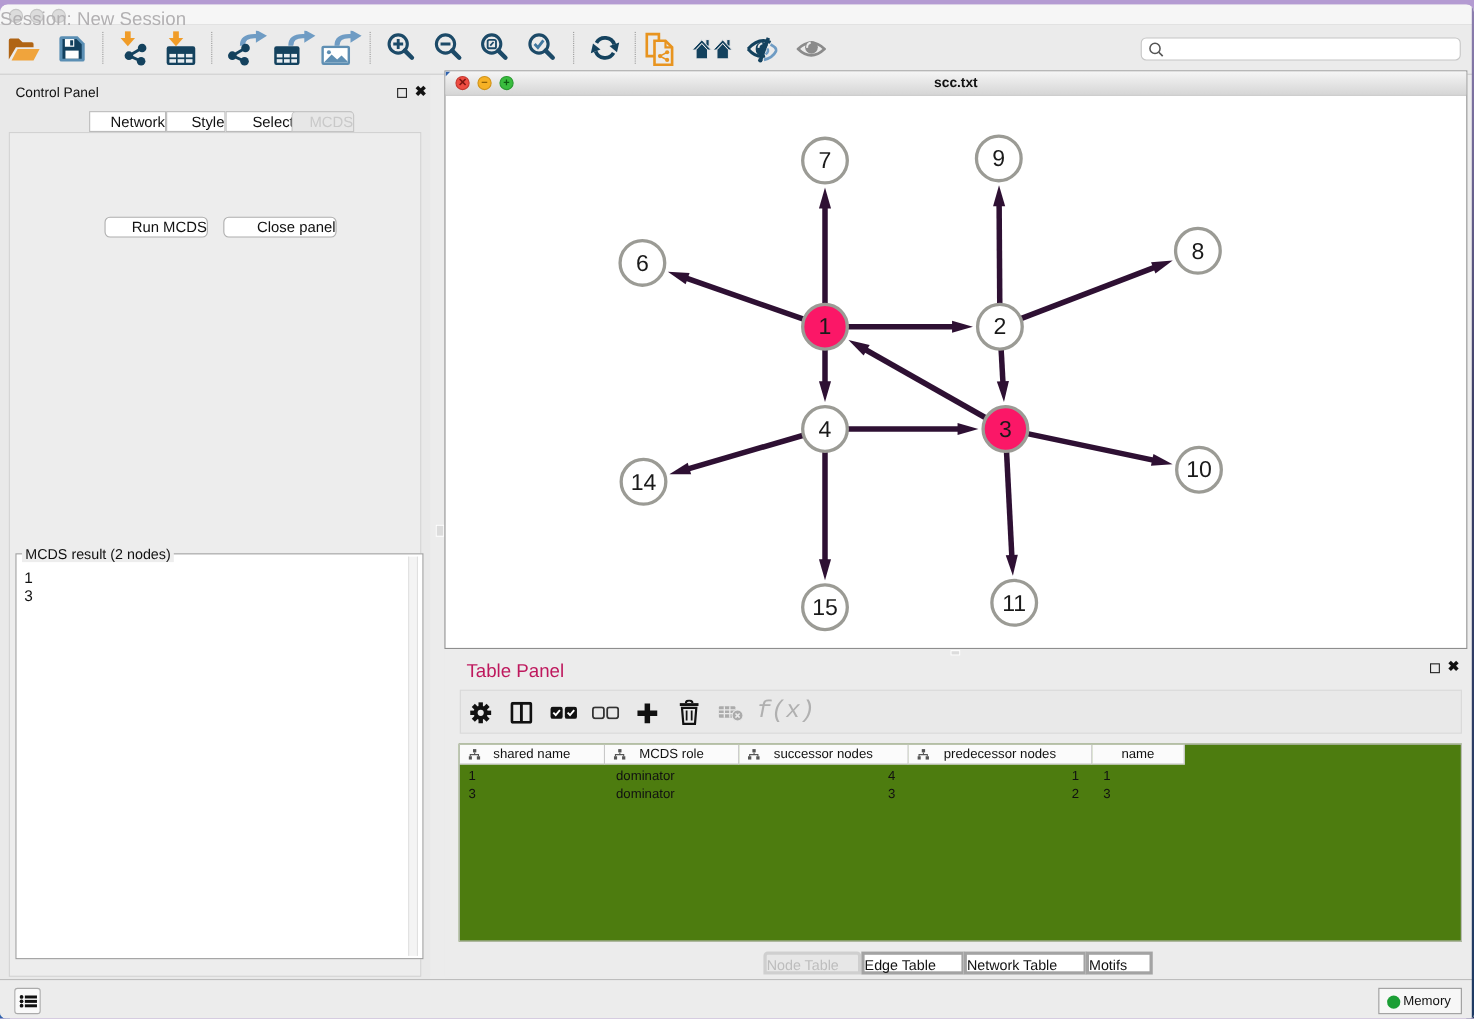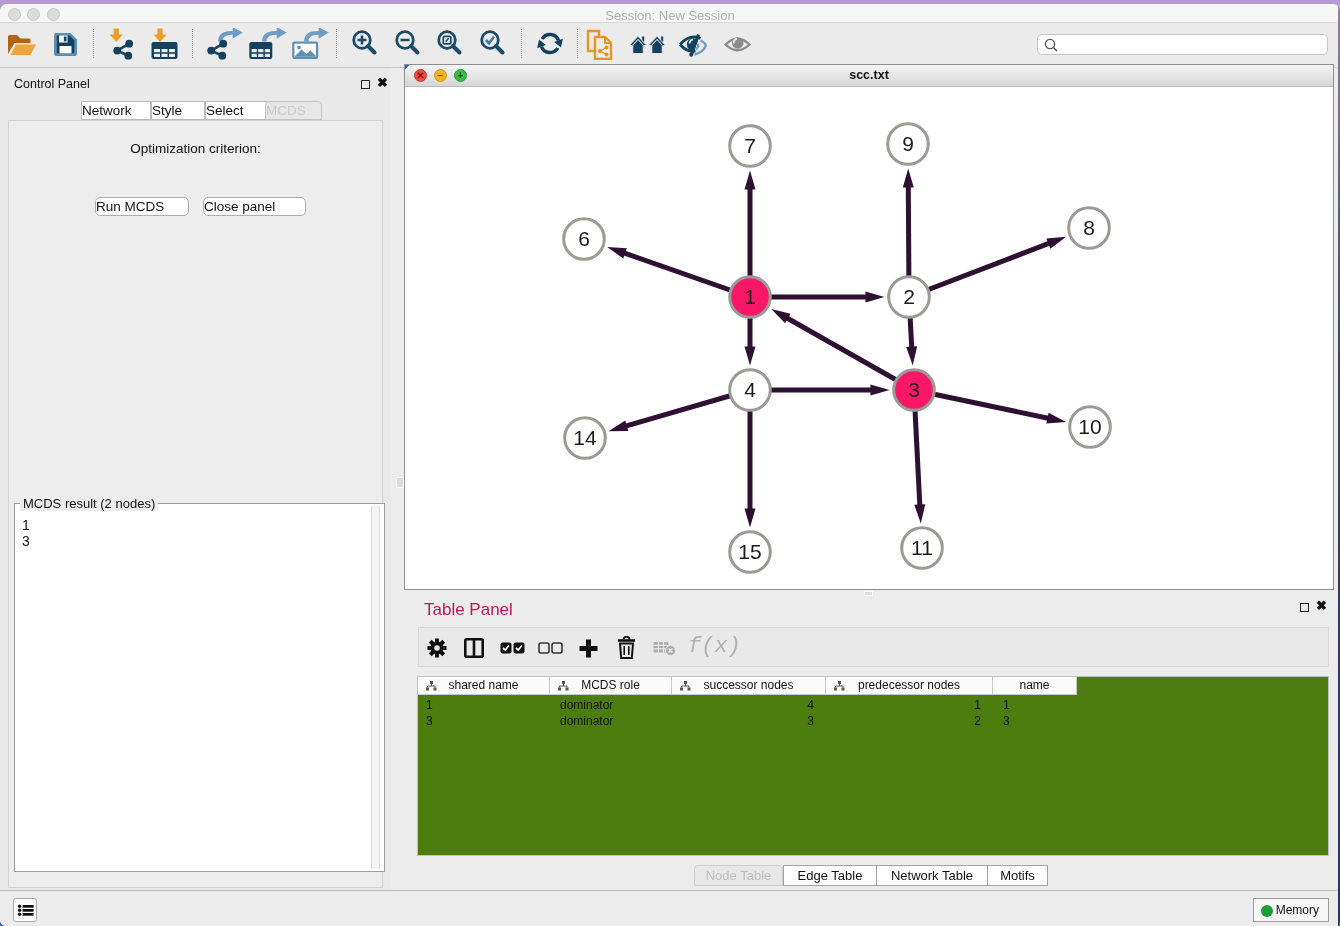--- a/index.html
+++ b/index.html
@@ -1,48 +1,48 @@
 <!DOCTYPE html>
 <html><head><meta charset="utf-8">
 <style>
 *{margin:0;padding:0;box-sizing:border-box}
 html,body{width:1340px;height:926px;overflow:hidden}
 body{font-family:"Liberation Sans",sans-serif;background:#b49bd2;position:relative}
 .abs{position:absolute}
 #win{position:absolute;left:0;top:4px;width:1340px;height:922px;background:#ececec;border-radius:7px 7px 4px 6px;overflow:hidden}
 #titlebar{position:absolute;left:0;top:0;width:100%;height:19px;background:#f6f6f6;border-radius:7px 7px 0 0;border-bottom:1px solid #d8d8d8}
 .tl{position:absolute;top:4px;width:13px;height:13px;border-radius:50%;background:#dcdcdc;border:1px solid #c6c6c6}
-#wtitle{position:absolute;top:4px;width:100%;text-align:center;font-size:13px;color:#b2b0b2}
+#wtitle{position:absolute;top:4px;width:100%;text-align:left;font-size:17px;color:#b2b0b2}
 #toolbar{position:absolute;left:0;top:19px;width:1340px;height:45px;background:#ebebeb;border-bottom:1px solid #c9c9c9}
 .sep{position:absolute;top:6px;height:29px;width:0;border-left:1px dotted #999}
 .ti{position:absolute}
 #searchbox{position:absolute;left:1037px;top:11px;width:291px;height:21px;background:#fff;border:1px solid #c6c6c6;border-radius:5px}
 #cpanel{position:absolute;left:0;top:64px;width:391px;height:826px;background:#e9e9e9}
 #cptitle{position:absolute;left:14px;top:9px;font-size:12.5px;color:#111}
 .minbox{width:9px;height:9px;border:1.6px solid #222}
 .xglyph{font-size:13px;font-weight:bold;color:#111}
-.tab{position:absolute;top:33px;height:19px;background:#fff;border:1px solid #bbb;font-size:13.5px;color:#111;text-align:left;line-height:17px}
+.tab{position:absolute;top:33px;height:19px;background:#fff;border:1px solid #bbb;font-size:13.5px;color:#111;text-align:right;line-height:17px}
 #tabpane{position:absolute;left:8px;top:52px;width:375px;height:768px;background:#ededed;border:1px solid #d2d2d2}
 #optlabel{position:absolute;left:0;top:73px;width:100%;text-align:center;font-size:13.5px;color:#111}
 #dropdown{position:absolute;left:44px;top:95px;width:312px;height:19px;background:#fff;border:1px solid #b5b5b5;border-radius:4px;font-size:13.5px;color:#111;line-height:17px;padding-left:12px}
-.btn{position:absolute;top:129px;height:19px;background:#fff;border:1px solid #aeaeae;border-radius:5px;font-size:13.5px;color:#111;text-align:left;line-height:17px}
+.btn{position:absolute;top:129px;height:19px;background:#fff;border:1px solid #aeaeae;border-radius:5px;font-size:13.5px;color:#111;text-align:right;line-height:17px}
 #mcdsbox{position:absolute;left:14px;top:435px;width:371px;height:369px;background:#fff;border:1px solid #9d9d9d}
 #mcdslabel{position:absolute;left:20px;top:428px;background:#ededed;padding:0 3px;font-size:13px;color:#111}
 #vsplit{position:absolute;left:391px;top:64px;width:13px;height:820px;background:#ececec}
 #netwin{position:absolute;left:404px;top:60px;width:930px;height:526px;border:1px solid #8e8e8e;background:#fff}
 #nettitle{position:absolute;left:0;top:0;width:100%;height:22px;background:linear-gradient(#f5f5f5,#d6d6d6);border-bottom:1px solid #b9b9b9}
 .mtl{position:absolute;top:4px;width:13px;height:13px;border-radius:50%;text-align:center;line-height:12px;font-size:10px;font-weight:bold}
 #netname{position:absolute;top:3px;width:100%;text-align:center;font-size:12.5px;font-weight:600;color:#111}
 #tpanel{position:absolute;left:404px;top:593px;width:936px;height:292px;background:#ececec}
 #tptoolbar{position:absolute;left:14px;top:30px;width:911px;height:40px;background:#e9e9e9;border:1px solid #d9d9d9}
 #ttable{position:absolute;left:13px;top:79px;width:912px;height:180px;background:#4d7c0f;border:1px solid #c2c2c2}
 .th{position:absolute;top:0;height:18px;border-right:1px solid #c8c8c8;font-size:12px;color:#111;text-align:center;line-height:17px;background:#fbfbfb;border-bottom:1px solid #c8c8c8}
 .hic{position:absolute;left:8px;top:4px}
 .td{position:absolute;font-size:12px;color:#111;height:16px;line-height:16px}
-.btab{position:absolute;top:268px;height:21px;background:#fff;border:1px solid #a3a3a3;font-size:13px;color:#111;text-align:center;line-height:19px}
+.btab{position:absolute;top:268px;height:21px;background:#fff;border:3px solid #a3a3a3;font-size:13px;color:#111;text-align:left;line-height:19px}
 #statusbar{position:absolute;left:0;top:886px;width:1340px;height:36px;background:#ececec;border-top:1px solid #bdbdbd}
 #membtn{position:absolute;right:11px;top:7px;width:76px;height:24px;background:#f7f7f7;border:1px solid #9b9b9b;font-size:12px;color:#111;line-height:22px;text-align:right;padding-right:9px}
 #listbtn{position:absolute;left:13px;top:7px;width:24px;height:24px;background:#fafafa;border:1px solid #ababab;border-radius:3px}
 #redge{position:absolute;right:0;top:1px;width:2px;height:921px;background:linear-gradient(#8d7fb0,#3c3e66 40%,#1d3a63)}
 </style></head>
 <body>
 <div style="position:absolute;left:0;top:916px;width:9px;height:10px;background:#2f62ad"></div>
 <div style="position:absolute;right:0;top:912px;width:7px;height:14px;background:#253a66"></div>
 <div id="win">
   <div id="titlebar">
@@ -205,21 +205,20 @@
     <div id="cptitle">Control Panel</div>
     <div class="abs" style="left:361px;top:12px">
         <div class="minbox"></div>
       </div>
     <div class="abs xglyph" style="left:377px;top:7px">✖</div>
     <div class="tab" style="left:81px;width:70px">Network</div>
     <div class="tab" style="left:151px;width:54px">Style</div>
     <div class="tab" style="left:205px;width:63px">Select</div>
     <div class="tab" style="left:265px;width:57px;background:#e7e7e7;color:#c9c9c9;border-radius:4px 4px 0 0;border-color:#c4c4c4">MCDS</div>
     <div id="tabpane"></div>
-    <div id="optlabel">Optimization criterion:</div>
     <div class="btn" style="left:95px;width:94px">Run MCDS</div>
     <div class="btn" style="left:203px;width:103px">Close panel</div>
     <div id="mcdsbox">
       <div style="position:absolute;left:7px;top:13px;font-size:14px;color:#111;line-height:16px">1<br>3</div>
       <div style="position:absolute;right:4px;top:2px;bottom:2px;width:9px;background:#f4f4f4;border-left:1px solid #e0e0e0;border-right:1px solid #e0e0e0"></div>
     </div>
     <div id="mcdslabel">MCDS result (2 nodes)</div>
   </div>
   <div id="vsplit">
       <div style="position:absolute;left:5px;top:409px;width:8px;height:11px;background:#dcdcdc;border:1px solid #fff"></div>

